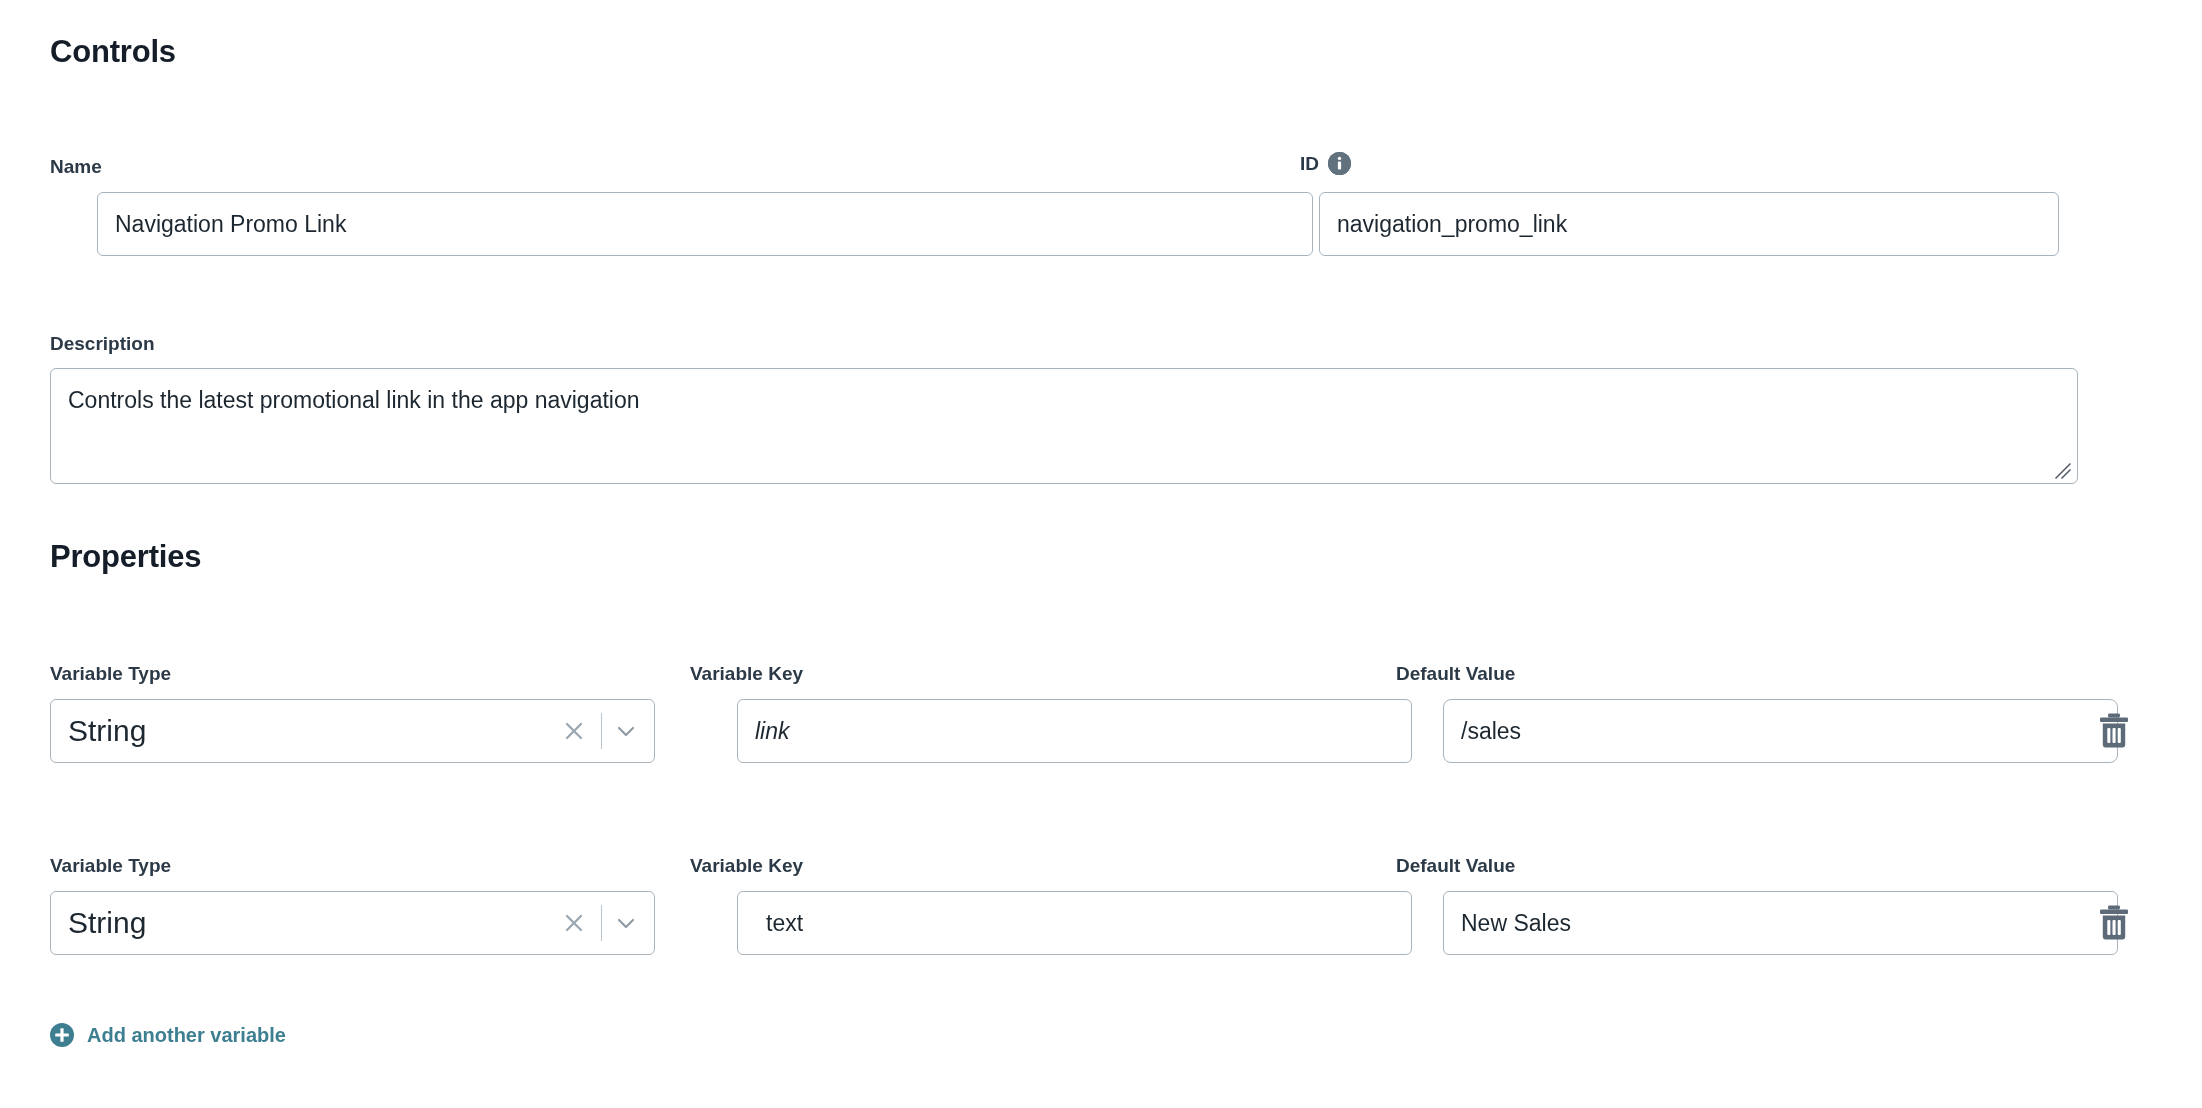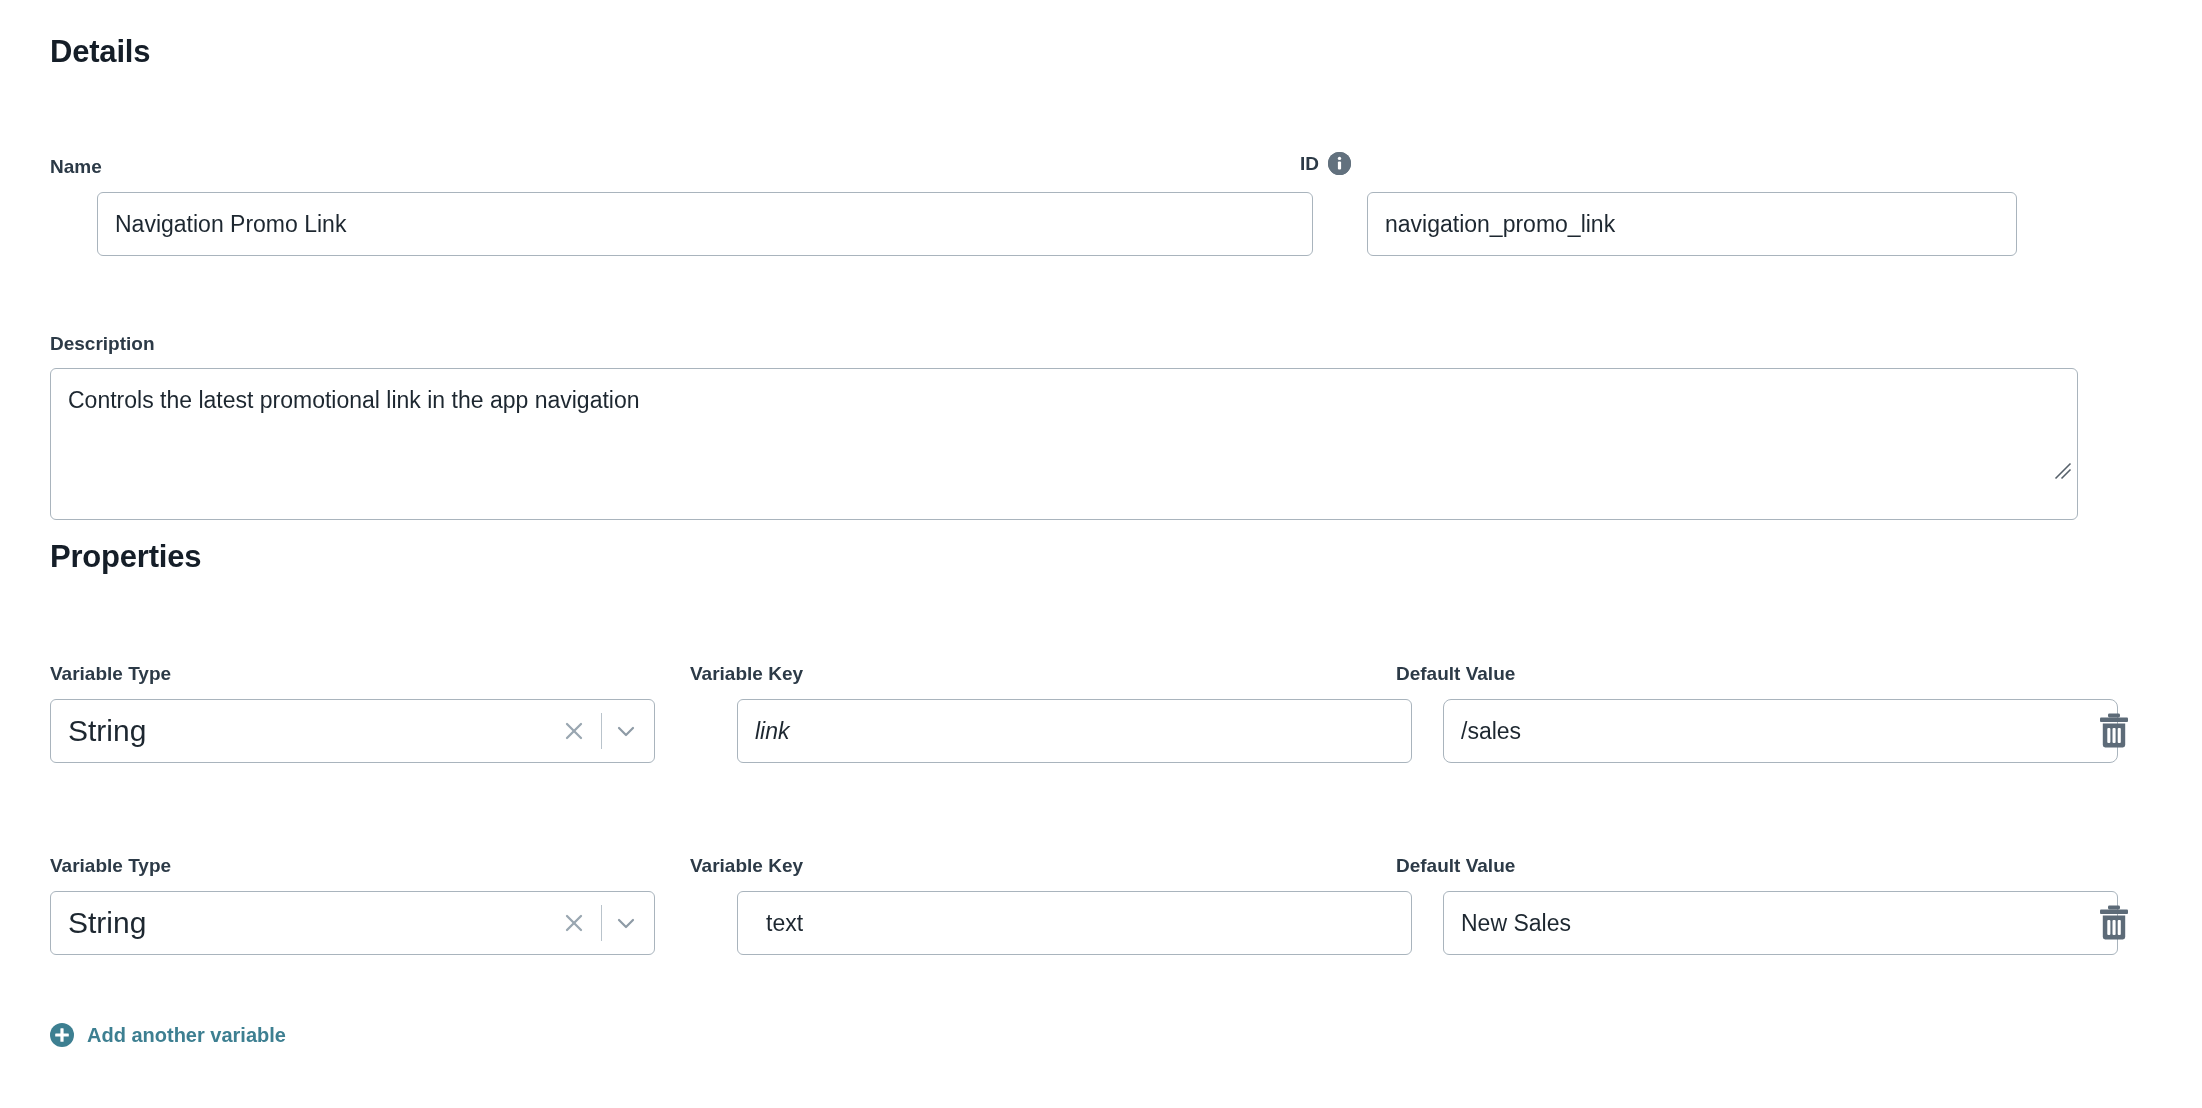--- a/index.html
+++ b/index.html
@@ -192,42 +192,42 @@
     justify-content: center;
     color: #3d7f91;
   }
   .add-link .plus-icon svg { display: block; }
 </style>
 </head>
 <body>
 
 <div class="page">
 
-  <div class="section-title" style="left:50px; top:36px;">Details</div>
+  <div class="section-title" style="left:50px; top:36px;">Controls</div>
 
   <div class="field-label" style="left:50px; top:157px;">Name</div>
 
   <input class="txt-input" type="text" style="left: 50px; top: 192px; width: 1216px; height: 64px;" value="Navigation Promo Link">
 
   <div class="field-label label-row" style="left:1300px; top:152px;">
     <span>ID</span>
     <span class="info-icon">
       <svg width="23" height="23" viewBox="0 0 23 23" aria-hidden="true">
         <circle cx="11.5" cy="11.5" r="11.5" fill="#62717e"></circle>
         <circle cx="11.5" cy="6.4" r="1.7" fill="#ffffff"></circle>
         <rect x="9.9" y="9.4" width="3.2" height="8.2" rx="1.1" fill="#ffffff"></rect>
       </svg>
     </span>
   </div>
 
-  <input class="txt-input" type="text" style="left: 1320px; top: 192px; width: 650px; height: 64px;" value="navigation_promo_link">
+  <input class="txt-input" type="text" style="left: 1272px; top: 192px; width: 740px; height: 64px;" value="navigation_promo_link">
 
   <div class="field-label" style="left:50px; top:334px;">Description</div>
 
-  <textarea class="txt-area" style="left: 50px; top: 368px; width: 2028px; height: 152px;">Controls the latest promotional link in the app navigation</textarea>
+  <textarea class="txt-area" style="left: 50px; top: 368px; width: 2028px; height: 116px;">Controls the latest promotional link in the app navigation</textarea>
 
   <span class="resize-grip" style="left:2054px; top:462px;">
     <svg width="18" height="18" viewBox="0 0 18 18" aria-hidden="true">
       <line x1="1.5" y1="16.5" x2="16.5" y2="1.5" stroke="#56606a" stroke-width="1.6"></line>
       <line x1="7.5" y1="16.5" x2="16.5" y2="7.5" stroke="#56606a" stroke-width="1.6"></line>
     </svg>
   </span>
 
   <div class="section-title" style="left:50px; top:541px;">Properties</div>
 

